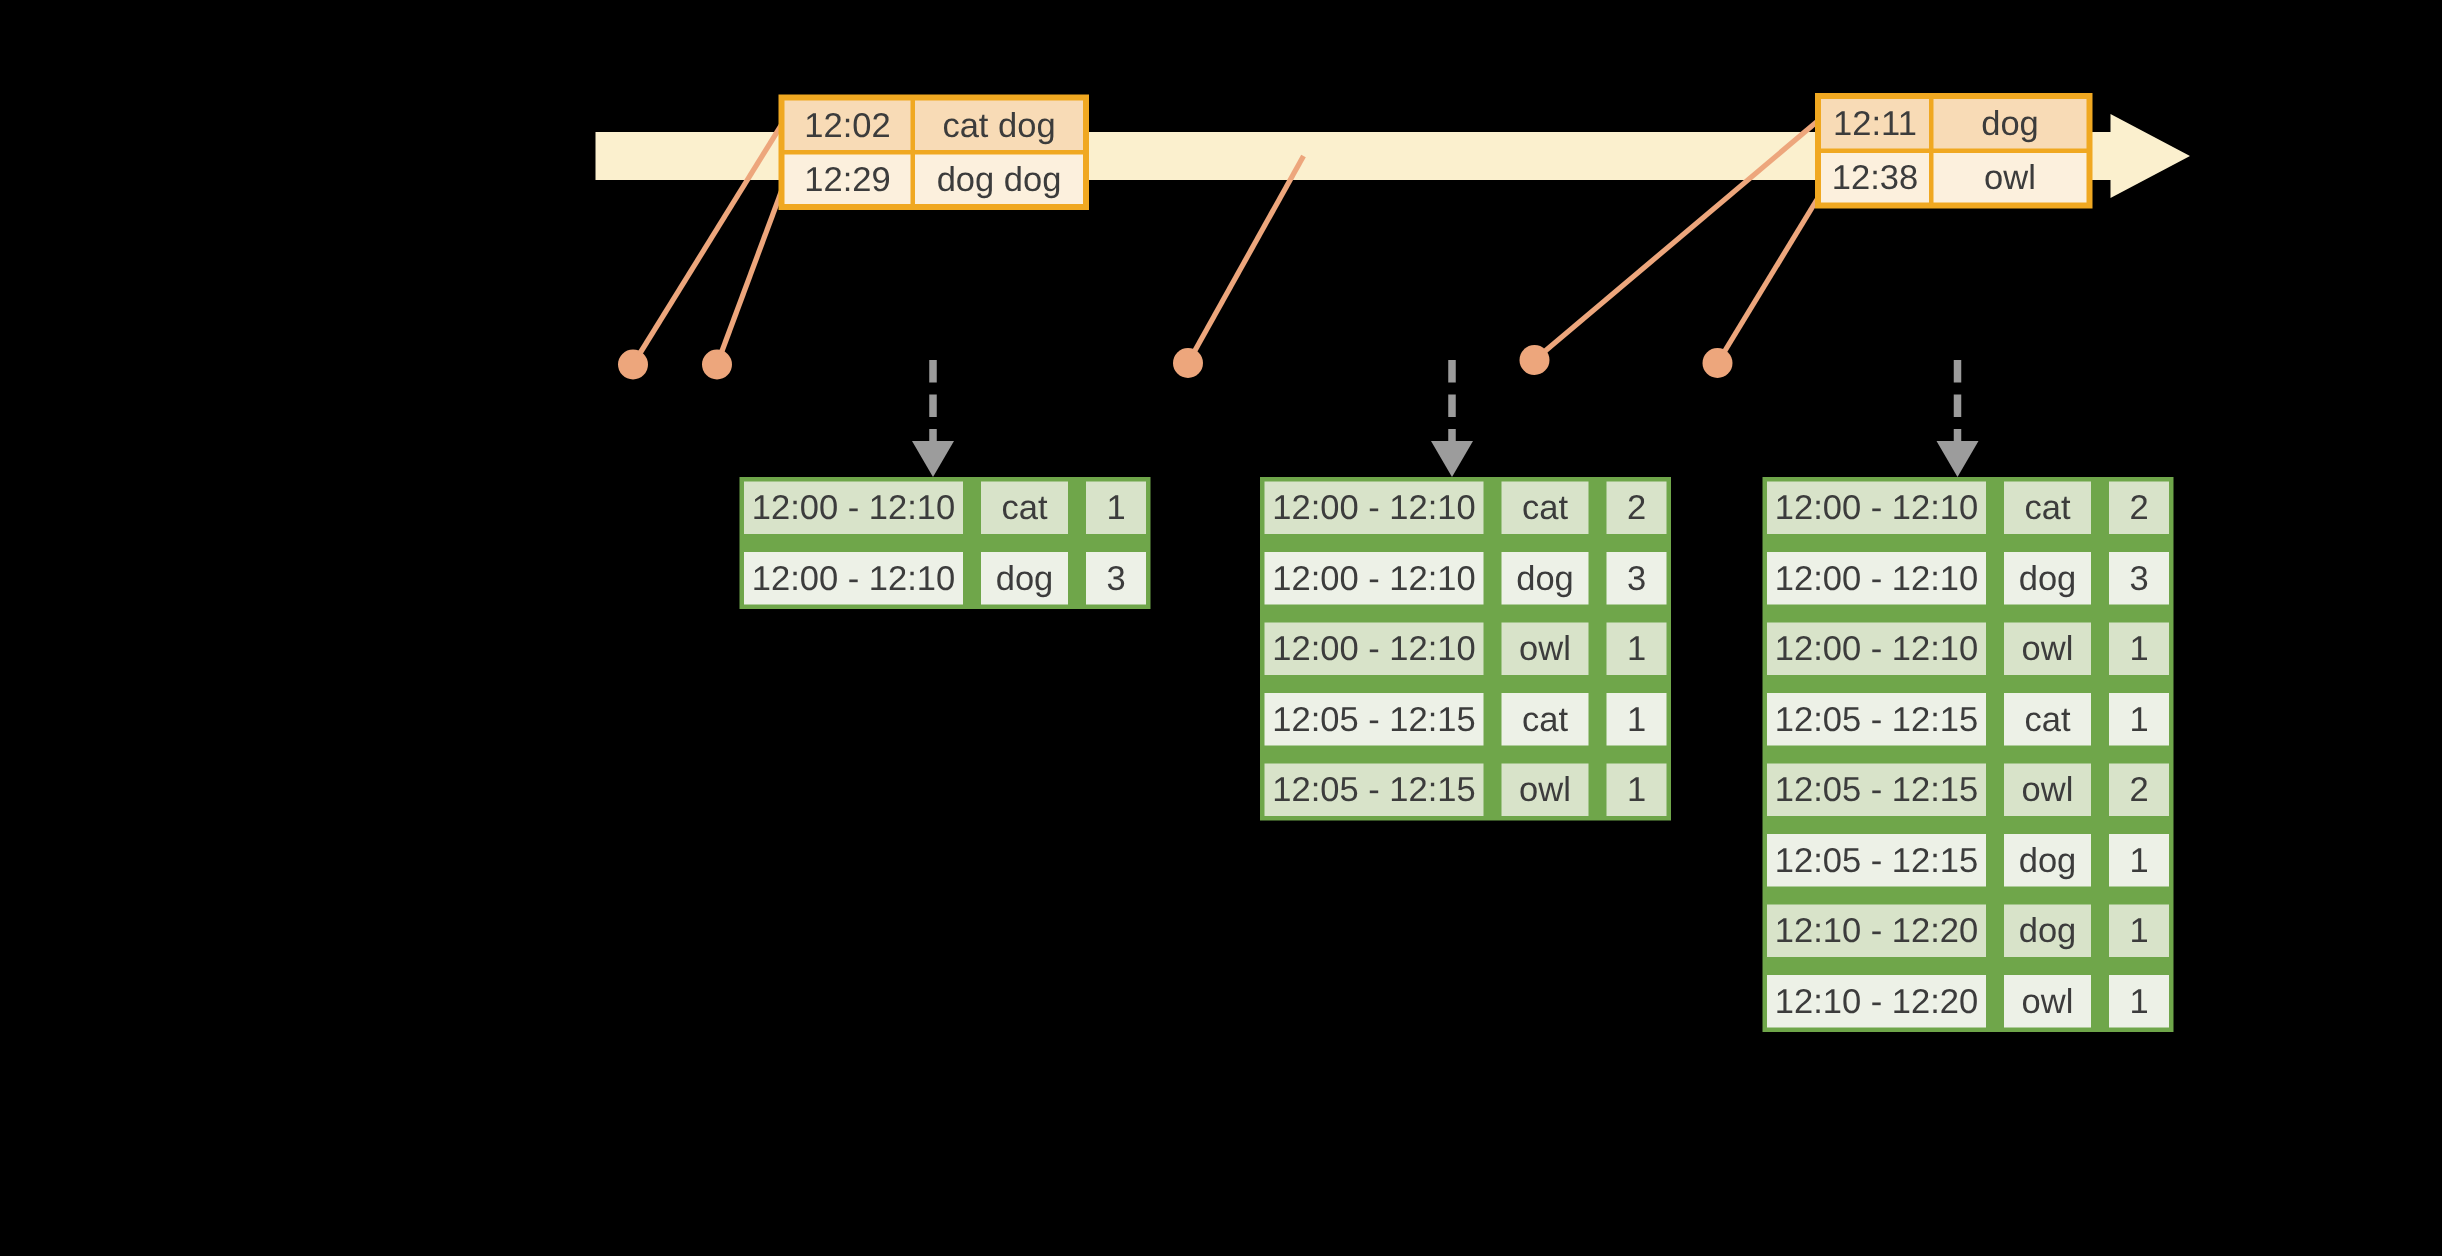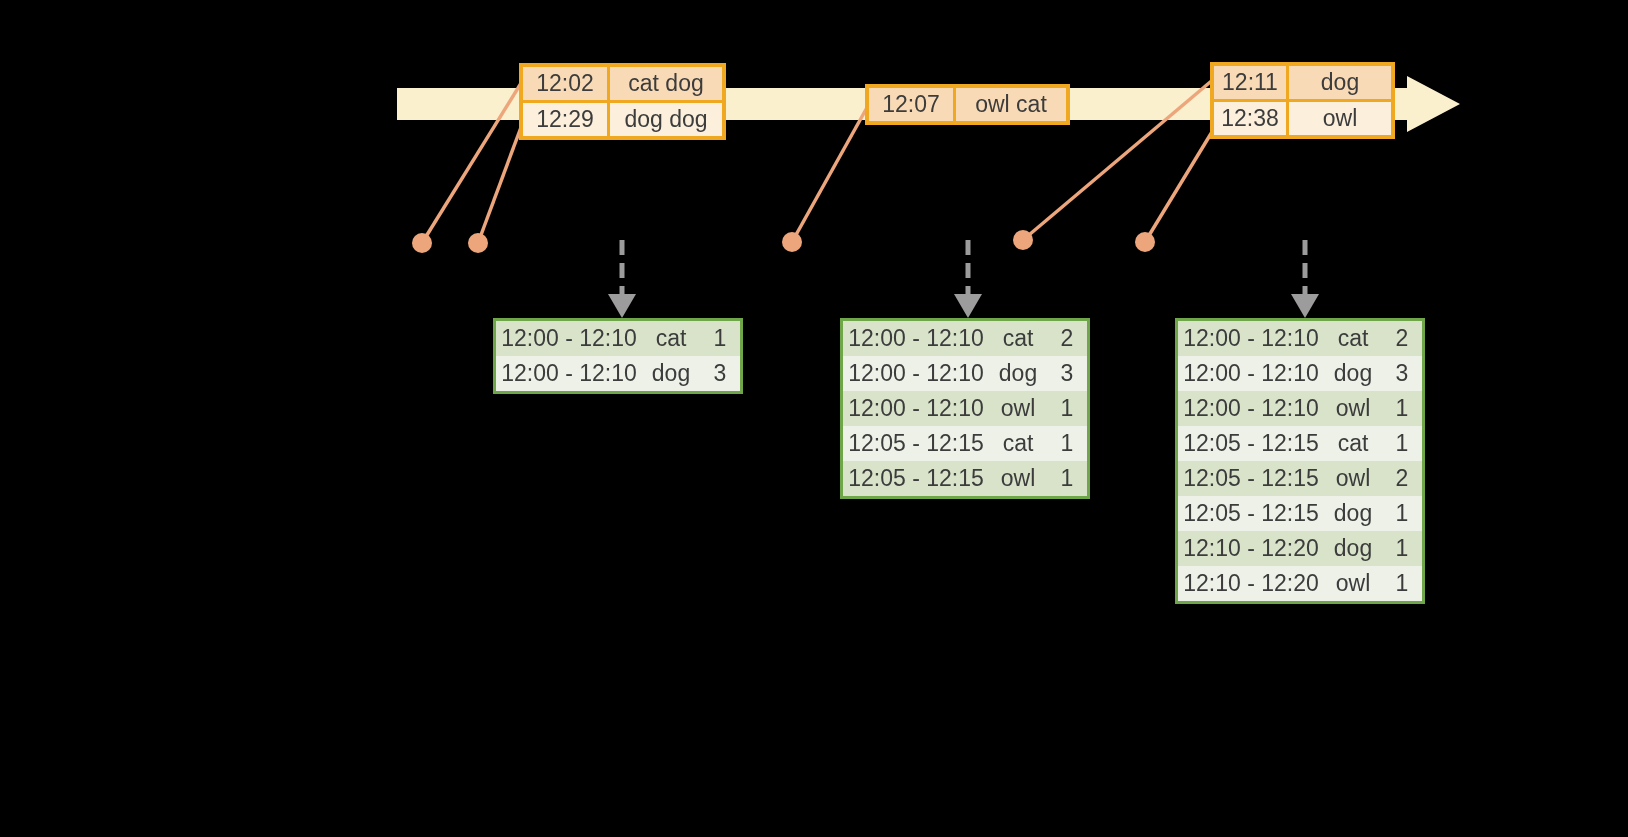--- a/index.html
+++ b/index.html
@@ -13,21 +13,21 @@
   #overlay{position:absolute;left:0;top:0;z-index:0;}
   .band{fill:var(--band);}
   .connector{stroke:var(--salmon);stroke-width:3.5;}
   .dot{fill:var(--salmon);}
   .trigger-line{stroke:var(--gray);stroke-width:5;stroke-dasharray:15 8;}
   .trigger-head{fill:var(--gray);}
   .etable{position:absolute;z-index:1;display:grid;gap:3px;padding:4px;background:var(--gold);}
   .t1{grid-template-columns:84px 112px;grid-auto-rows:33px;}
   .t2{grid-template-columns:84px 110px;grid-auto-rows:33px;}
   .t3{grid-template-columns:72px 102px;grid-auto-rows:33px;}
-  .gtable{position:absolute;z-index:1;display:grid;gap:0;padding:3px;background:var(--green);
+  .gtable{position:absolute;z-index:1;display:grid;gap:12px;padding:3px;background:var(--green);
           grid-template-columns:146px 58px 40px;grid-auto-rows:35px;}
   .cell{display:flex;align-items:center;justify-content:center;font-size:23px;line-height:1;}
   .peach{background:var(--peach);}
   .cream{background:var(--cream);}
   .gdark{background:var(--green-dark);}
   .glight{background:var(--green-light);}
 </style>
 </head>
 <body>
 
@@ -63,24 +63,20 @@
     </g>
   </svg>
 
   <div class="etable t1" style="left:519px;top:63px">
     <div class="cell peach">12:02</div>
     <div class="cell peach">cat dog</div>
     <div class="cell cream">12:29</div>
     <div class="cell cream">dog dog</div>
   </div>
 
-  <div class="etable t2" style="left:865px;top:84px">
-    <div class="cell peach">12:07</div>
-    <div class="cell peach">owl cat</div>
-  </div>
 
   <div class="etable t3" style="left:1210px;top:62px">
     <div class="cell peach">12:11</div>
     <div class="cell peach">dog</div>
     <div class="cell cream">12:38</div>
     <div class="cell cream">owl</div>
   </div>
 
   <div class="gtable" style="left:493px;top:318px">
     <div class="cell gdark">12:00 - 12:10</div>

